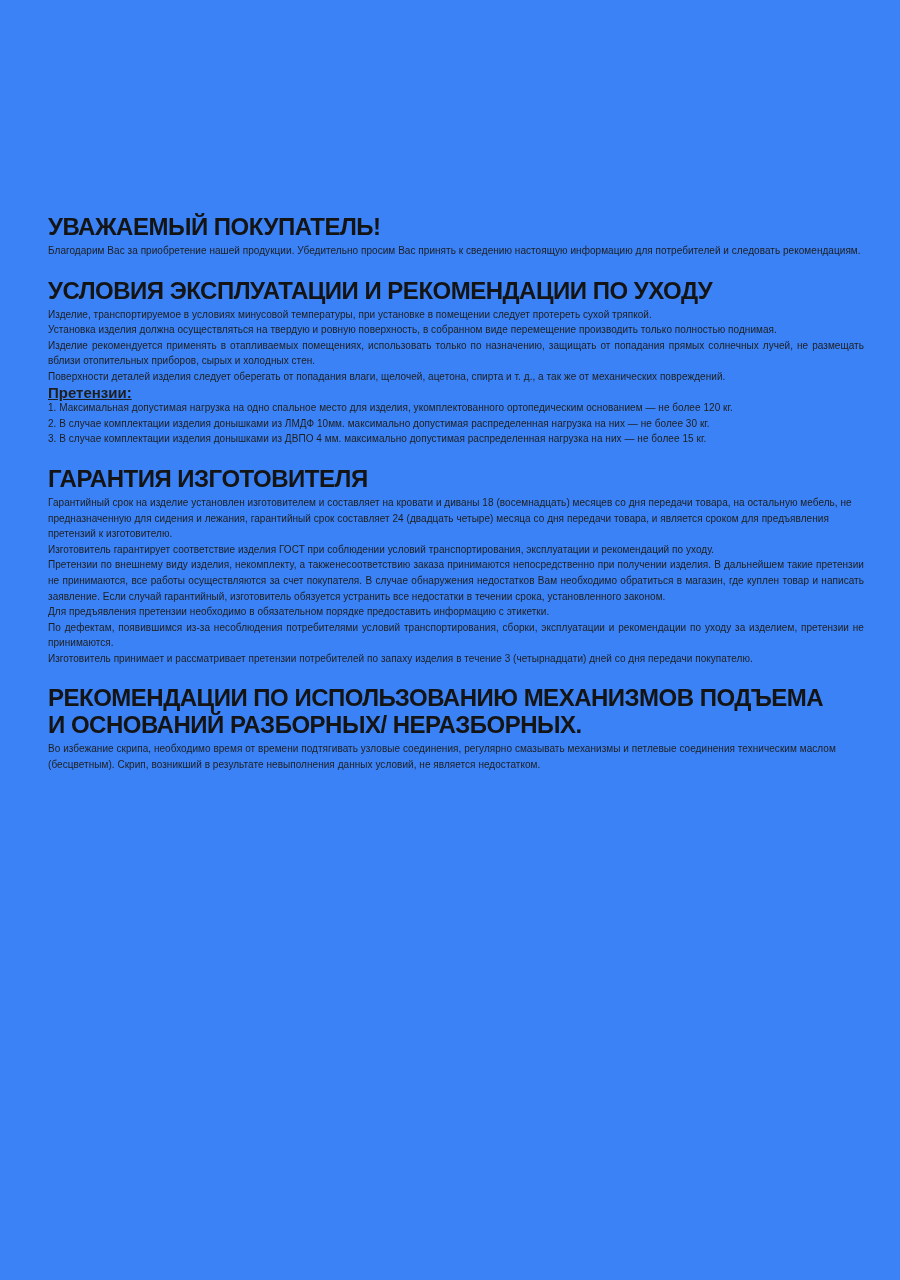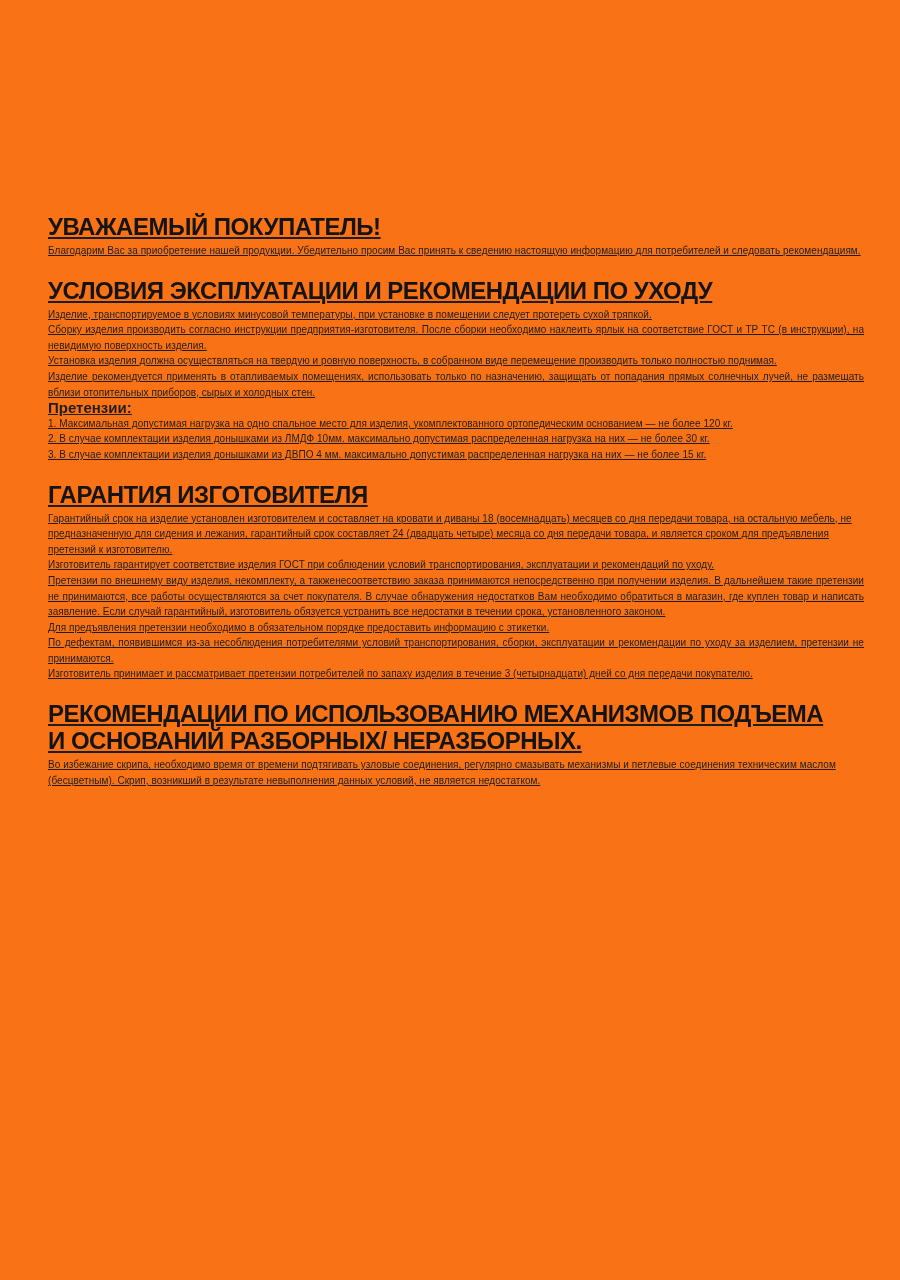--- a/index.html
+++ b/index.html
@@ -5,25 +5,24 @@
   html, body { margin: 0; padding: 0; background: #ffffff; }
   body {
     width: 900px; height: 1280px;
     font-family: "Liberation Sans", "DejaVu Sans", sans-serif;
     -webkit-font-smoothing: antialiased;
   }
   .page {
     position: relative;
     width: 900px; height: 1280px;
     box-sizing: border-box;
-    background: #f97316;
+    background: #3b82f6;
     padding: 213px 36px 0 48px;
     color: #1e1e1e;
     overflow: hidden;
-    text-decoration: underline;
   }
   .sec { margin: 0; }
   .sec + .sec { margin-top: 18px; }
   .heading {
     margin: 0 0 3px 0;
     font-size: 24px;
     line-height: 27px;
     font-weight: 700;
     letter-spacing: -0.5px;
     color: #141414;
@@ -53,23 +52,23 @@
 <div class="page">
 
   <section class="sec">
     <h1 class="heading">УВАЖАЕМЫЙ ПОКУПАТЕЛЬ!</h1>
     <p class="body">Благодарим Вас за приобретение нашей продукции. Убедительно просим Вас принять к сведению настоящую информацию для потребителей и следовать рекомендациям.</p>
   </section>
 
   <section class="sec">
     <h2 class="heading">УСЛОВИЯ ЭКСПЛУАТАЦИИ И РЕКОМЕНДАЦИИ ПО УХОДУ</h2>
     <p class="body just">Изделие, транспортируемое в условиях минусовой температуры, при установке в помещении следует протереть сухой тряпкой.</p>
-    <p class="body just">Сборку изделия производить согласно инструкции предприятия-изготовителя. После сборки необходимо наклеить ярлык на соответствие ГОСТ и ТР ТС (в инструкции), на невидимую поверхность изделия.</p>
     <p class="body">Установка изделия должна осуществляться на твердую и ровную поверхность, в собранном виде перемещение производить только полностью поднимая.</p>
     <p class="body just">Изделие рекомендуется  применять в отапливаемых помещениях, использовать только по назначению, защищать от попадания прямых солнечных лучей, не размещать вблизи отопительных приборов, сырых и холодных стен.</p>
+    <p class="body just">Поверхности деталей изделия следует оберегать от попадания влаги, щелочей, ацетона, спирта и т. д., а так же от механических повреждений.</p>
     <p class="attn">Претензии:</p>
     <div class="attn-list">
       <p class="body">1. Максимальная допустимая нагрузка на одно спальное место для изделия, укомплектованного ортопедическим основанием — не более 120 кг.</p>
       <p class="body just">2. В случае комплектации изделия донышками из ЛМДФ 10мм. максимально допустимая распределенная нагрузка на них — не более 30 кг.</p>
       <p class="body just">3. В случае комплектации изделия донышками из ДВПО 4 мм. максимально допустимая распределенная нагрузка на них — не более 15 кг.</p>
     </div>
   </section>
 
   <section class="sec">
     <h2 class="heading">ГАРАНТИЯ ИЗГОТОВИТЕЛЯ</h2>

